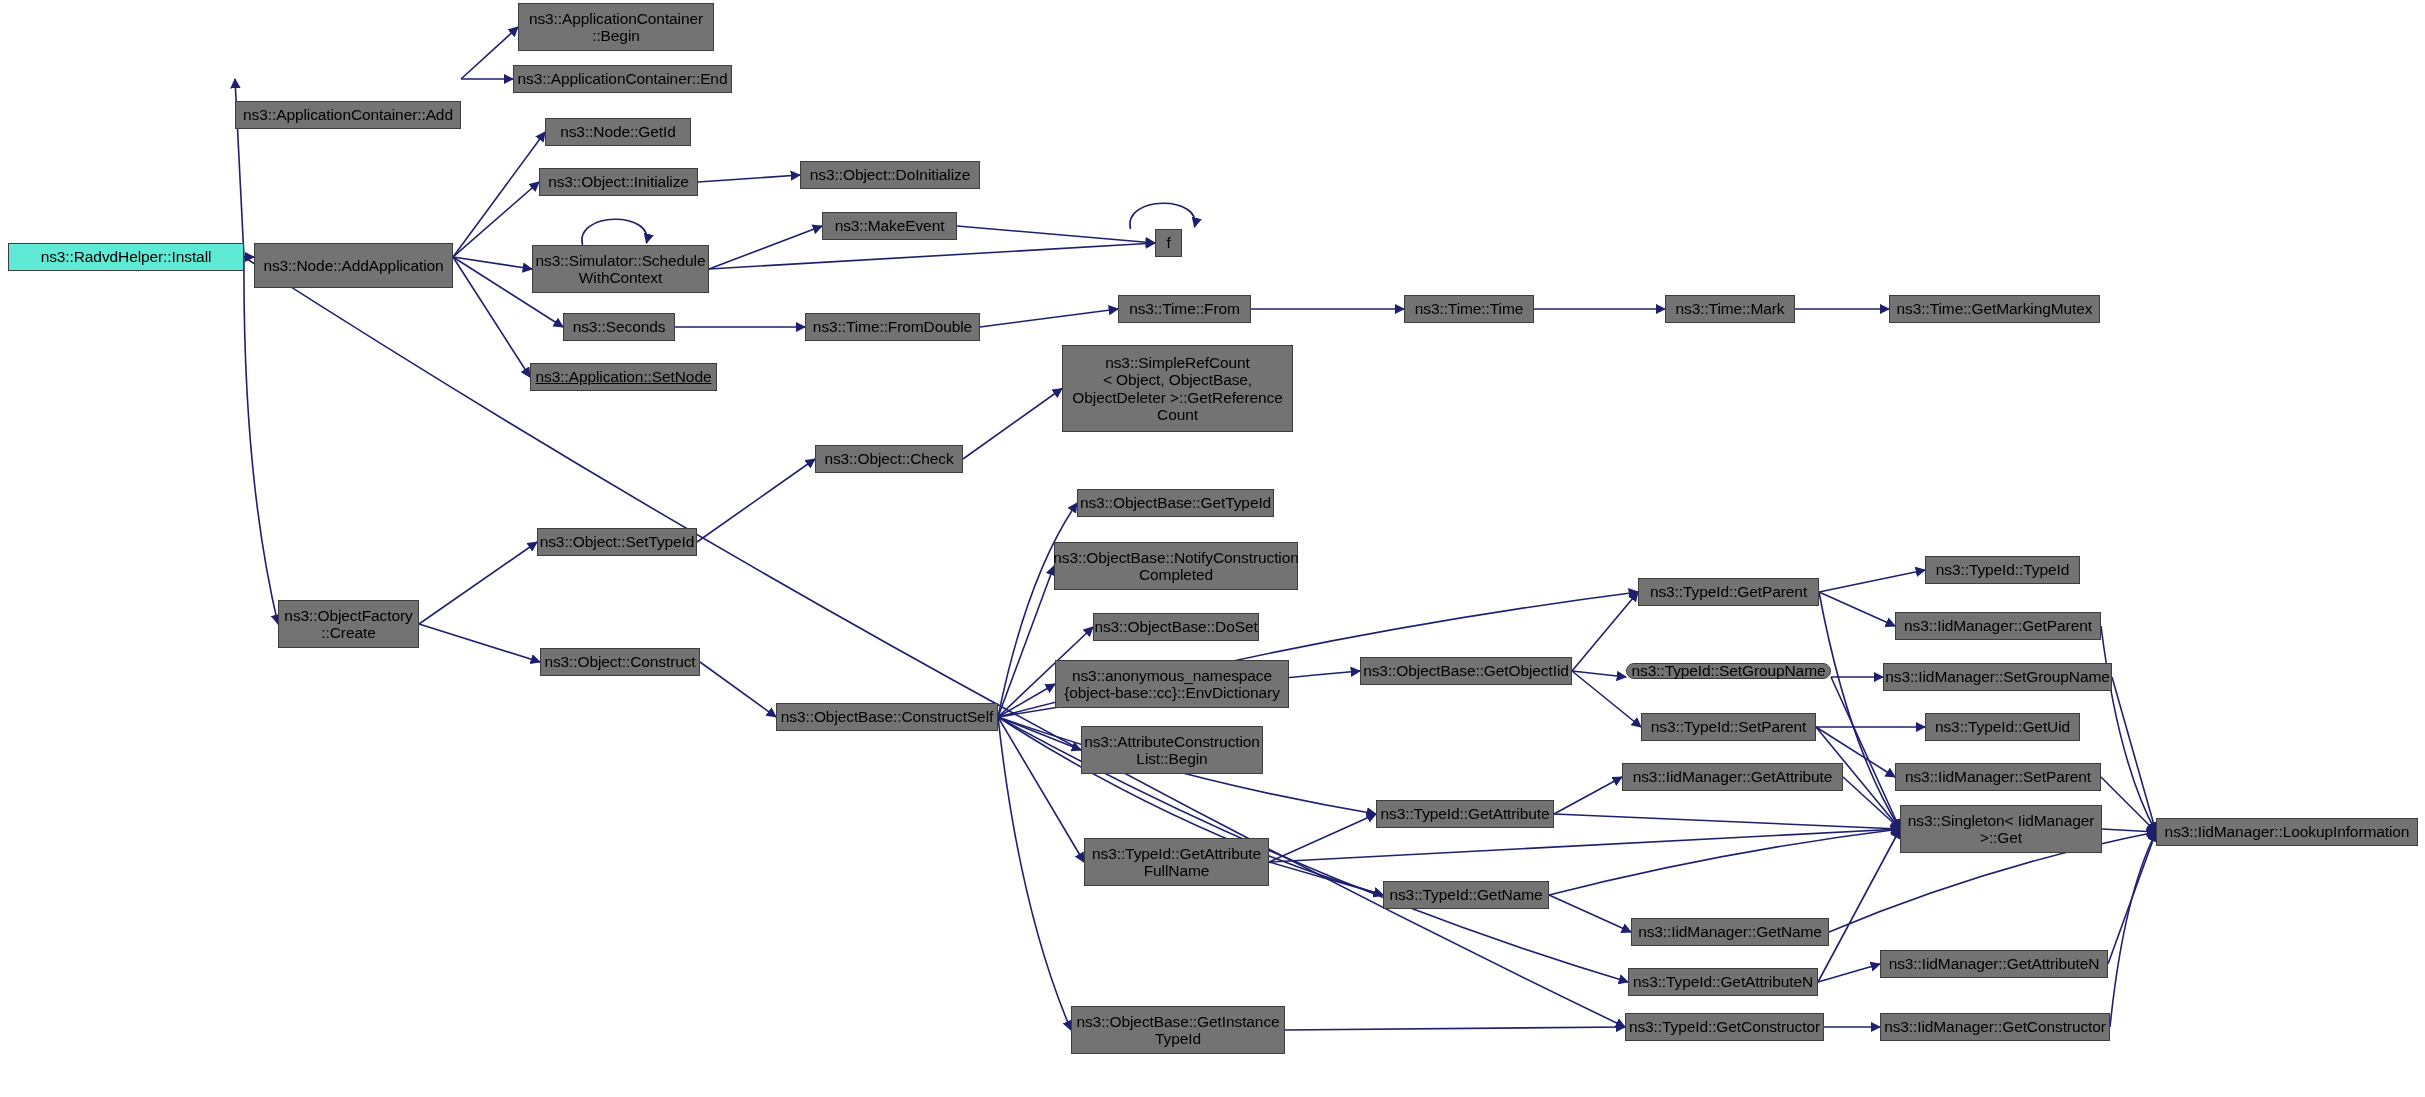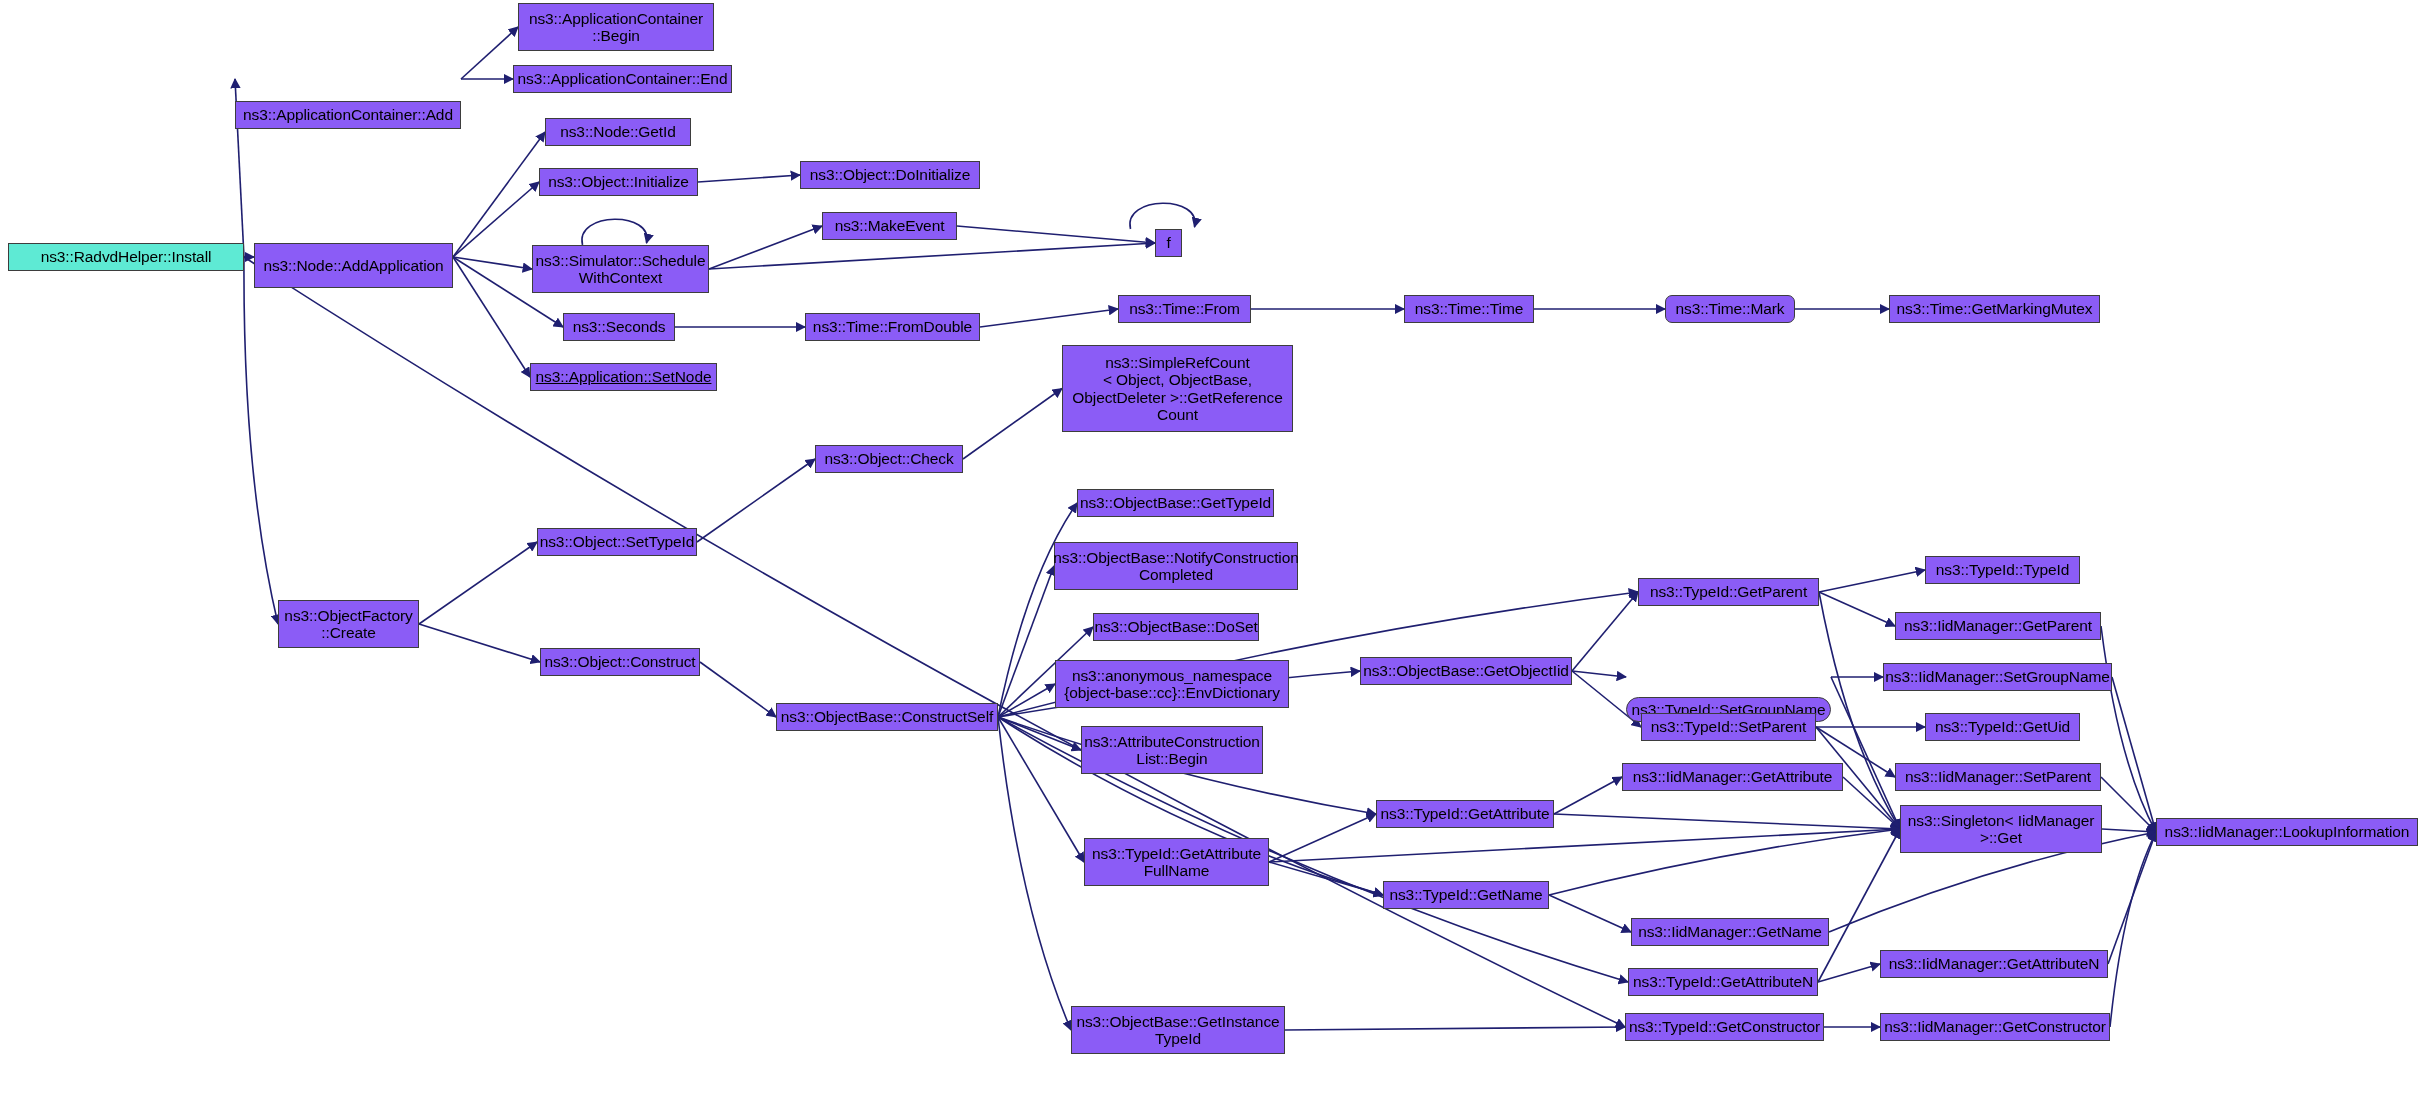--- a/index.html
+++ b/index.html
@@ -22,21 +22,21 @@
     left: 0;
     top: 0;
     width: 2425px;
     height: 1097px;
     pointer-events: none;
   }
   .node {
     position: absolute;
     box-sizing: border-box;
     border: 1px solid #3d3d3d;
-    background: #8b5cf6;
+    background: #737373;
     color: #000000;
     display: flex;
     align-items: center;
     justify-content: center;
     text-align: center;
     line-height: 1.12;
     font-size: 15.5px;
     letter-spacing: -0.1px;
     white-space: pre-line;
     padding: 1px 4px;
@@ -139,21 +139,21 @@
       <div class="node" style="left: 539px; top: 168px; width: 159px; height: 28px;">ns3::Object::Initialize</div>
       <div class="node" style="left: 800px; top: 161px; width: 180px; height: 28px;">ns3::Object::DoInitialize</div>
       <div class="node" style="left: 532px; top: 245px; width: 177px; height: 48px;">ns3::Simulator::Schedule
 WithContext</div>
       <div class="node" style="left: 822px; top: 212px; width: 135px; height: 28px;">ns3::MakeEvent</div>
       <div class="node" style="left: 1155px; top: 229px; width: 27px; height: 28px;">f</div>
       <div class="node" style="left: 563px; top: 313px; width: 112px; height: 28px;">ns3::Seconds</div>
       <div class="node" style="left: 805px; top: 313px; width: 175px; height: 28px;">ns3::Time::FromDouble</div>
       <div class="node" style="left: 1118px; top: 295px; width: 133px; height: 28px;">ns3::Time::From</div>
       <div class="node" style="left: 1404px; top: 295px; width: 130px; height: 28px;">ns3::Time::Time</div>
-      <div class="node" style="left: 1665px; top: 295px; width: 130px; height: 28px; border-radius: 7px;">ns3::Time::Mark</div>
+      <div class="node" style="left: 1665px; top: 295px; width: 130px; height: 28px;">ns3::Time::Mark</div>
       <div class="node" style="left: 1889px; top: 295px; width: 211px; height: 28px;">ns3::Time::GetMarkingMutex</div>
       <div class="node" style="left: 530px; top: 363px; width: 187px; height: 28px; text-decoration: underline;">ns3::Application::SetNode</div>
       <div class="node" style="left: 1062px; top: 345px; width: 231px; height: 87px;">ns3::SimpleRefCount
 &lt; Object, ObjectBase,
  ObjectDeleter &gt;::GetReference
 Count</div>
       <div class="node" style="left: 815px; top: 445px; width: 148px; height: 28px;">ns3::Object::Check</div>
       <div class="node" style="left: 537px; top: 528px; width: 160px; height: 28px;">ns3::Object::SetTypeId</div>
       <div class="node" style="left: 278px; top: 600px; width: 141px; height: 48px;">ns3::ObjectFactory
 ::Create</div>
@@ -164,21 +164,21 @@
 Completed</div>
       <div class="node" style="left: 1093px; top: 613px; width: 166px; height: 28px;">ns3::ObjectBase::DoSet</div>
       <div class="node" style="left: 1055px; top: 660px; width: 234px; height: 48px;">ns3::anonymous_namespace
 {object-base::cc}::EnvDictionary</div>
       <div class="node" style="left: 1081px; top: 726px; width: 182px; height: 48px;">ns3::AttributeConstruction
 List::Begin</div>
       <div class="node" style="left: 1360px; top: 657px; width: 212px; height: 28px;">ns3::ObjectBase::GetObjectIid</div>
       <div class="node" style="left: 1638px; top: 578px; width: 181px; height: 28px;">ns3::TypeId::GetParent</div>
       <div class="node" style="left: 1925px; top: 556px; width: 155px; height: 28px;">ns3::TypeId::TypeId</div>
       <div class="node" style="left: 1895px; top: 612px; width: 206px; height: 28px;">ns3::IidManager::GetParent</div>
-      <div class="node" style="left: 1626px; top: 697px; width: 205px; height: 25px; border-radius: 14px;">ns3::TypeId::SetGroupName</div>
+      <div class="node" style="left: 1626px; top: 663px; width: 205px; height: 16px; border-radius: 14px;">ns3::TypeId::SetGroupName</div>
       <div class="node" style="left: 1883px; top: 663px; width: 229px; height: 28px;">ns3::IidManager::SetGroupName</div>
       <div class="node" style="left: 1641px; top: 713px; width: 175px; height: 28px;">ns3::TypeId::SetParent</div>
       <div class="node" style="left: 1925px; top: 713px; width: 155px; height: 28px;">ns3::TypeId::GetUid</div>
       <div class="node" style="left: 1622px; top: 763px; width: 221px; height: 28px;">ns3::IidManager::GetAttribute</div>
       <div class="node" style="left: 1895px; top: 763px; width: 206px; height: 28px;">ns3::IidManager::SetParent</div>
       <div class="node" style="left: 1900px; top: 805px; width: 202px; height: 48px;">ns3::Singleton&lt; IidManager
 &gt;::Get</div>
       <div class="node" style="left: 2156px; top: 818px; width: 262px; height: 28px;">ns3::IidManager::LookupInformation</div>
       <div class="node" style="left: 1376px; top: 800px; width: 178px; height: 28px;">ns3::TypeId::GetAttribute</div>
       <div class="node" style="left: 1084px; top: 838px; width: 185px; height: 48px;">ns3::TypeId::GetAttribute

